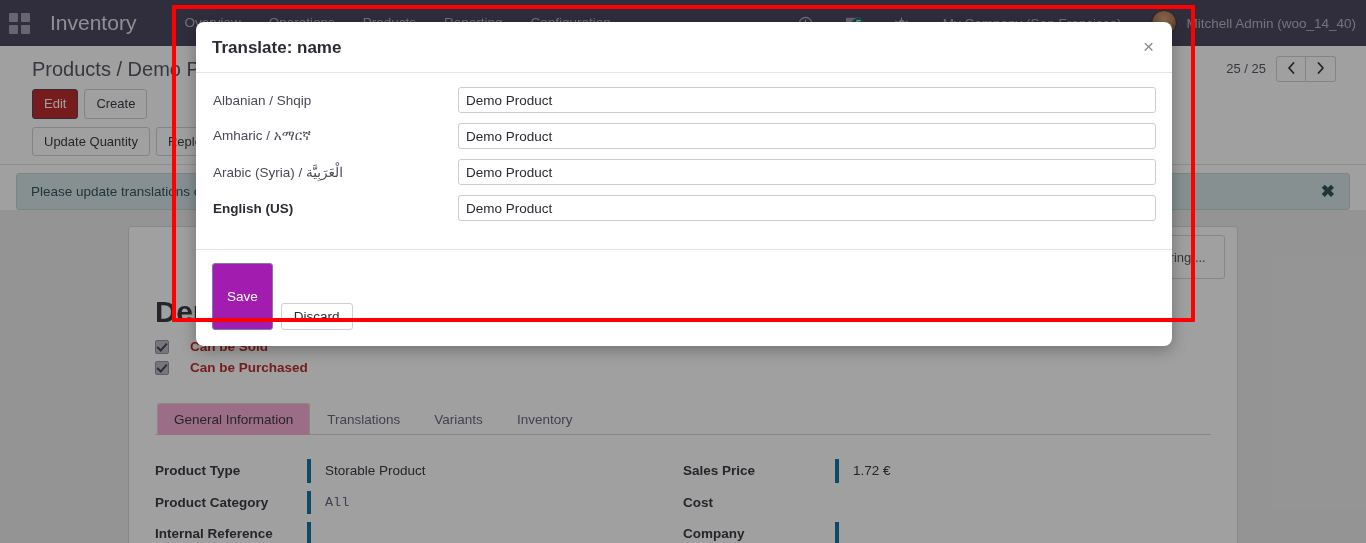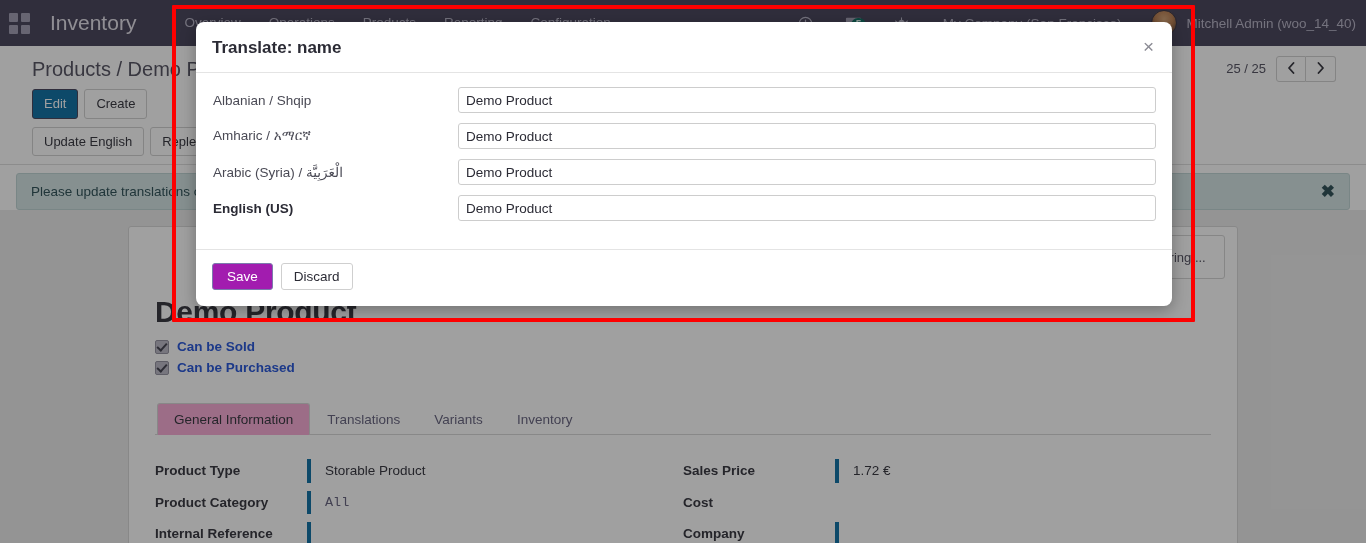--- a/index.html
+++ b/index.html
@@ -135,21 +135,21 @@
     font-size: 13px;
     padding: 5px 11px;
     border-radius: 3px;
     border: 1px solid #cfcfcf;
     background: #fff;
     color: #2b2b35;
     cursor: pointer;
     line-height: 1.35;
   }
   .btn-primary-dark {
-    background: #0369a1;
+    background: #b91c1c;
     border-color: #3f3b53;
     color: #ffffff;
     text-align: center;
   }
   .cp-row3 { display: flex; align-items: center; gap: 6px; padding: 0 0 8px 16px; }
 
   
   .alert-bar {
     margin: 0 16px;
     background: #d3e3e3;
@@ -209,25 +209,25 @@
   .prod-title {
     font-size: 30px;
     font-weight: bold;
     color: #2b2b35;
     margin: 16px 0 10px 0;
     letter-spacing: -0.3px;
   }
   .cb-row {
     display: flex;
     align-items: center;
-    gap: 8px;
+    gap: 21px;
     margin: 6px 0;
     font-size: 13.5px;
     font-weight: bold;
-    color: #1d4ed8;
+    color: #b91c1c;
   }
   .cbox {
     width: 14px; height: 14px;
     border: 1px solid #8e8c9b;
     border-radius: 2px;
     background: #b9b7c4;
     position: relative;
     flex: none;
   }
   .cbox::after {
@@ -369,20 +369,21 @@
     cursor: pointer;
   }
   .btn-discard {
     background: #ffffff;
     border: 1px solid #cfcfcf;
     color: #2b2b35;
     font-size: 13.5px;
     padding: 5px 12px;
     border-radius: 3px;
     cursor: pointer;
+    margin-top: 40px;
   }
 
   
   .annotation-box {
     position: absolute;
     left: 172px;
     top: 5px;
     width: 1023px;
     height: 317px;
     border: 4px solid #fe0000;
@@ -455,21 +456,21 @@
               </svg>
           </button>
         </span>
       </div>
     </div>
     <div class="cp-row2">
       <button class="btn btn-primary-dark">Edit</button>
       <button class="btn">Create</button>
     </div>
     <div class="cp-row3">
-      <button class="btn">Update English</button>
+      <button class="btn">Update Quantity</button>
       <button class="btn">Replenish</button>
     </div>
   </div>
 
   <div style="background:#ffffff; padding-top:8px;">
     <div class="alert-bar">
       <span>Please update translations of :</span>
       <span class="alert-close">✖</span>
     </div>
   </div>

